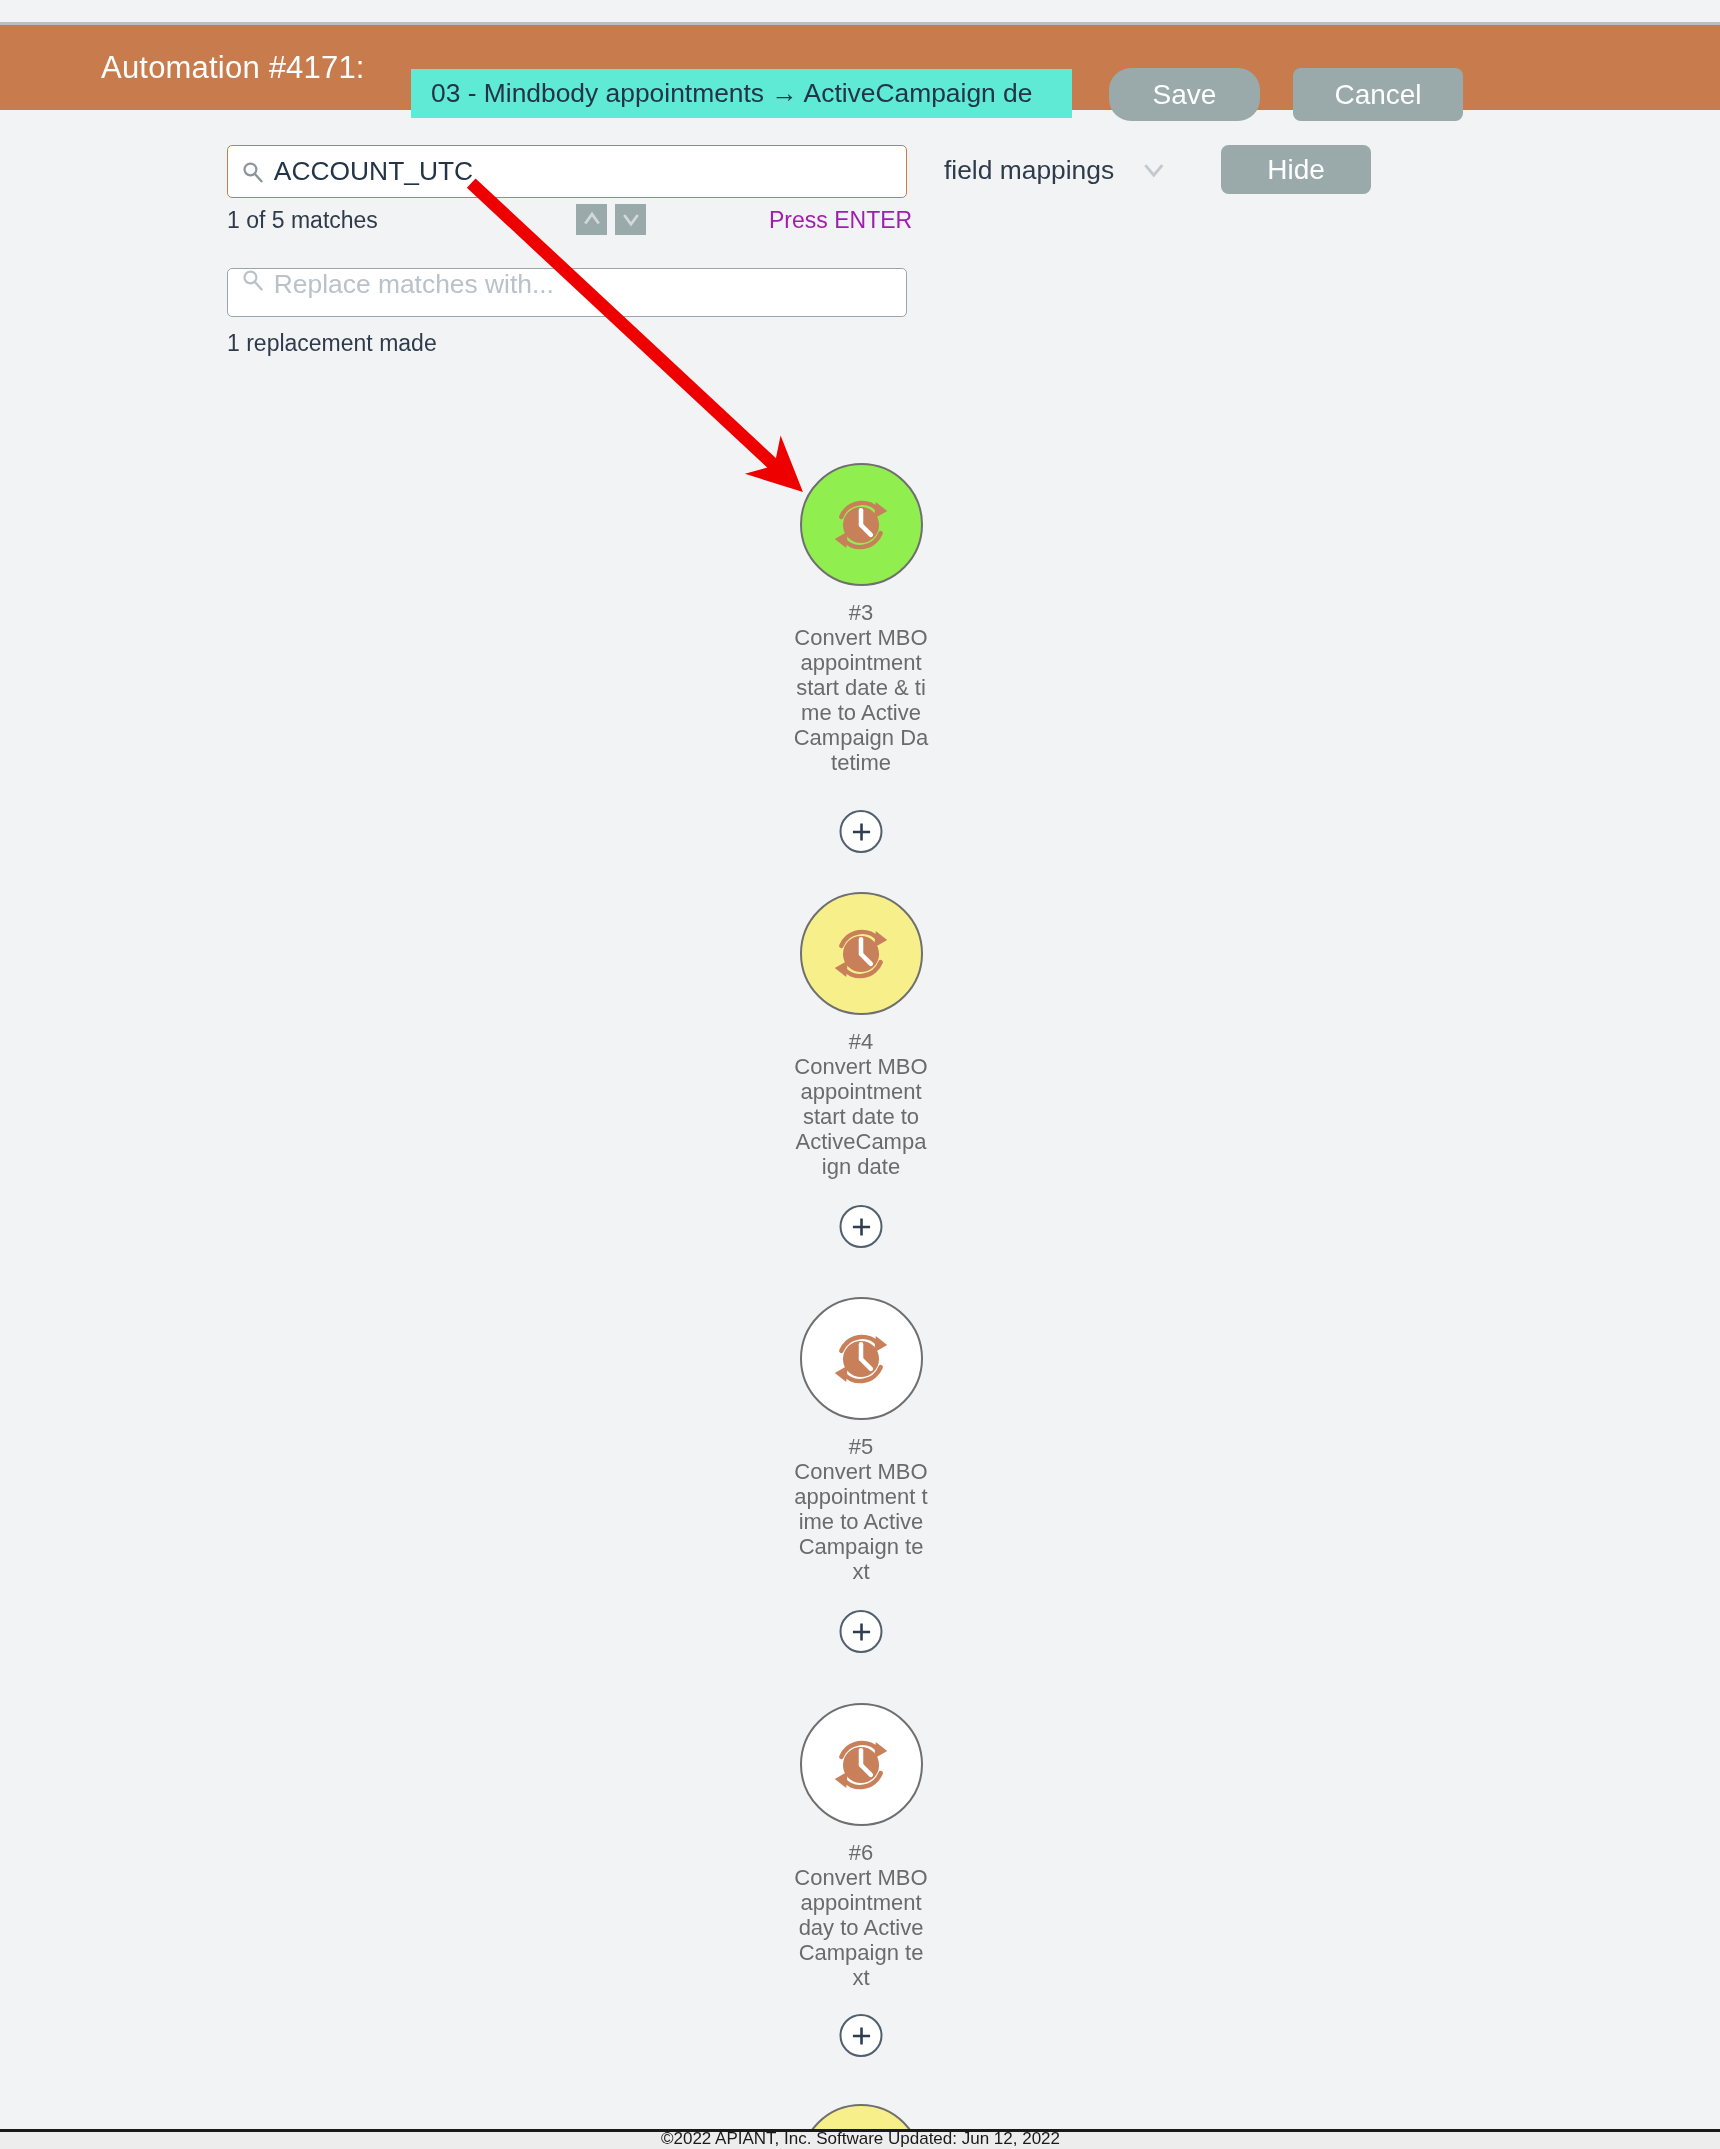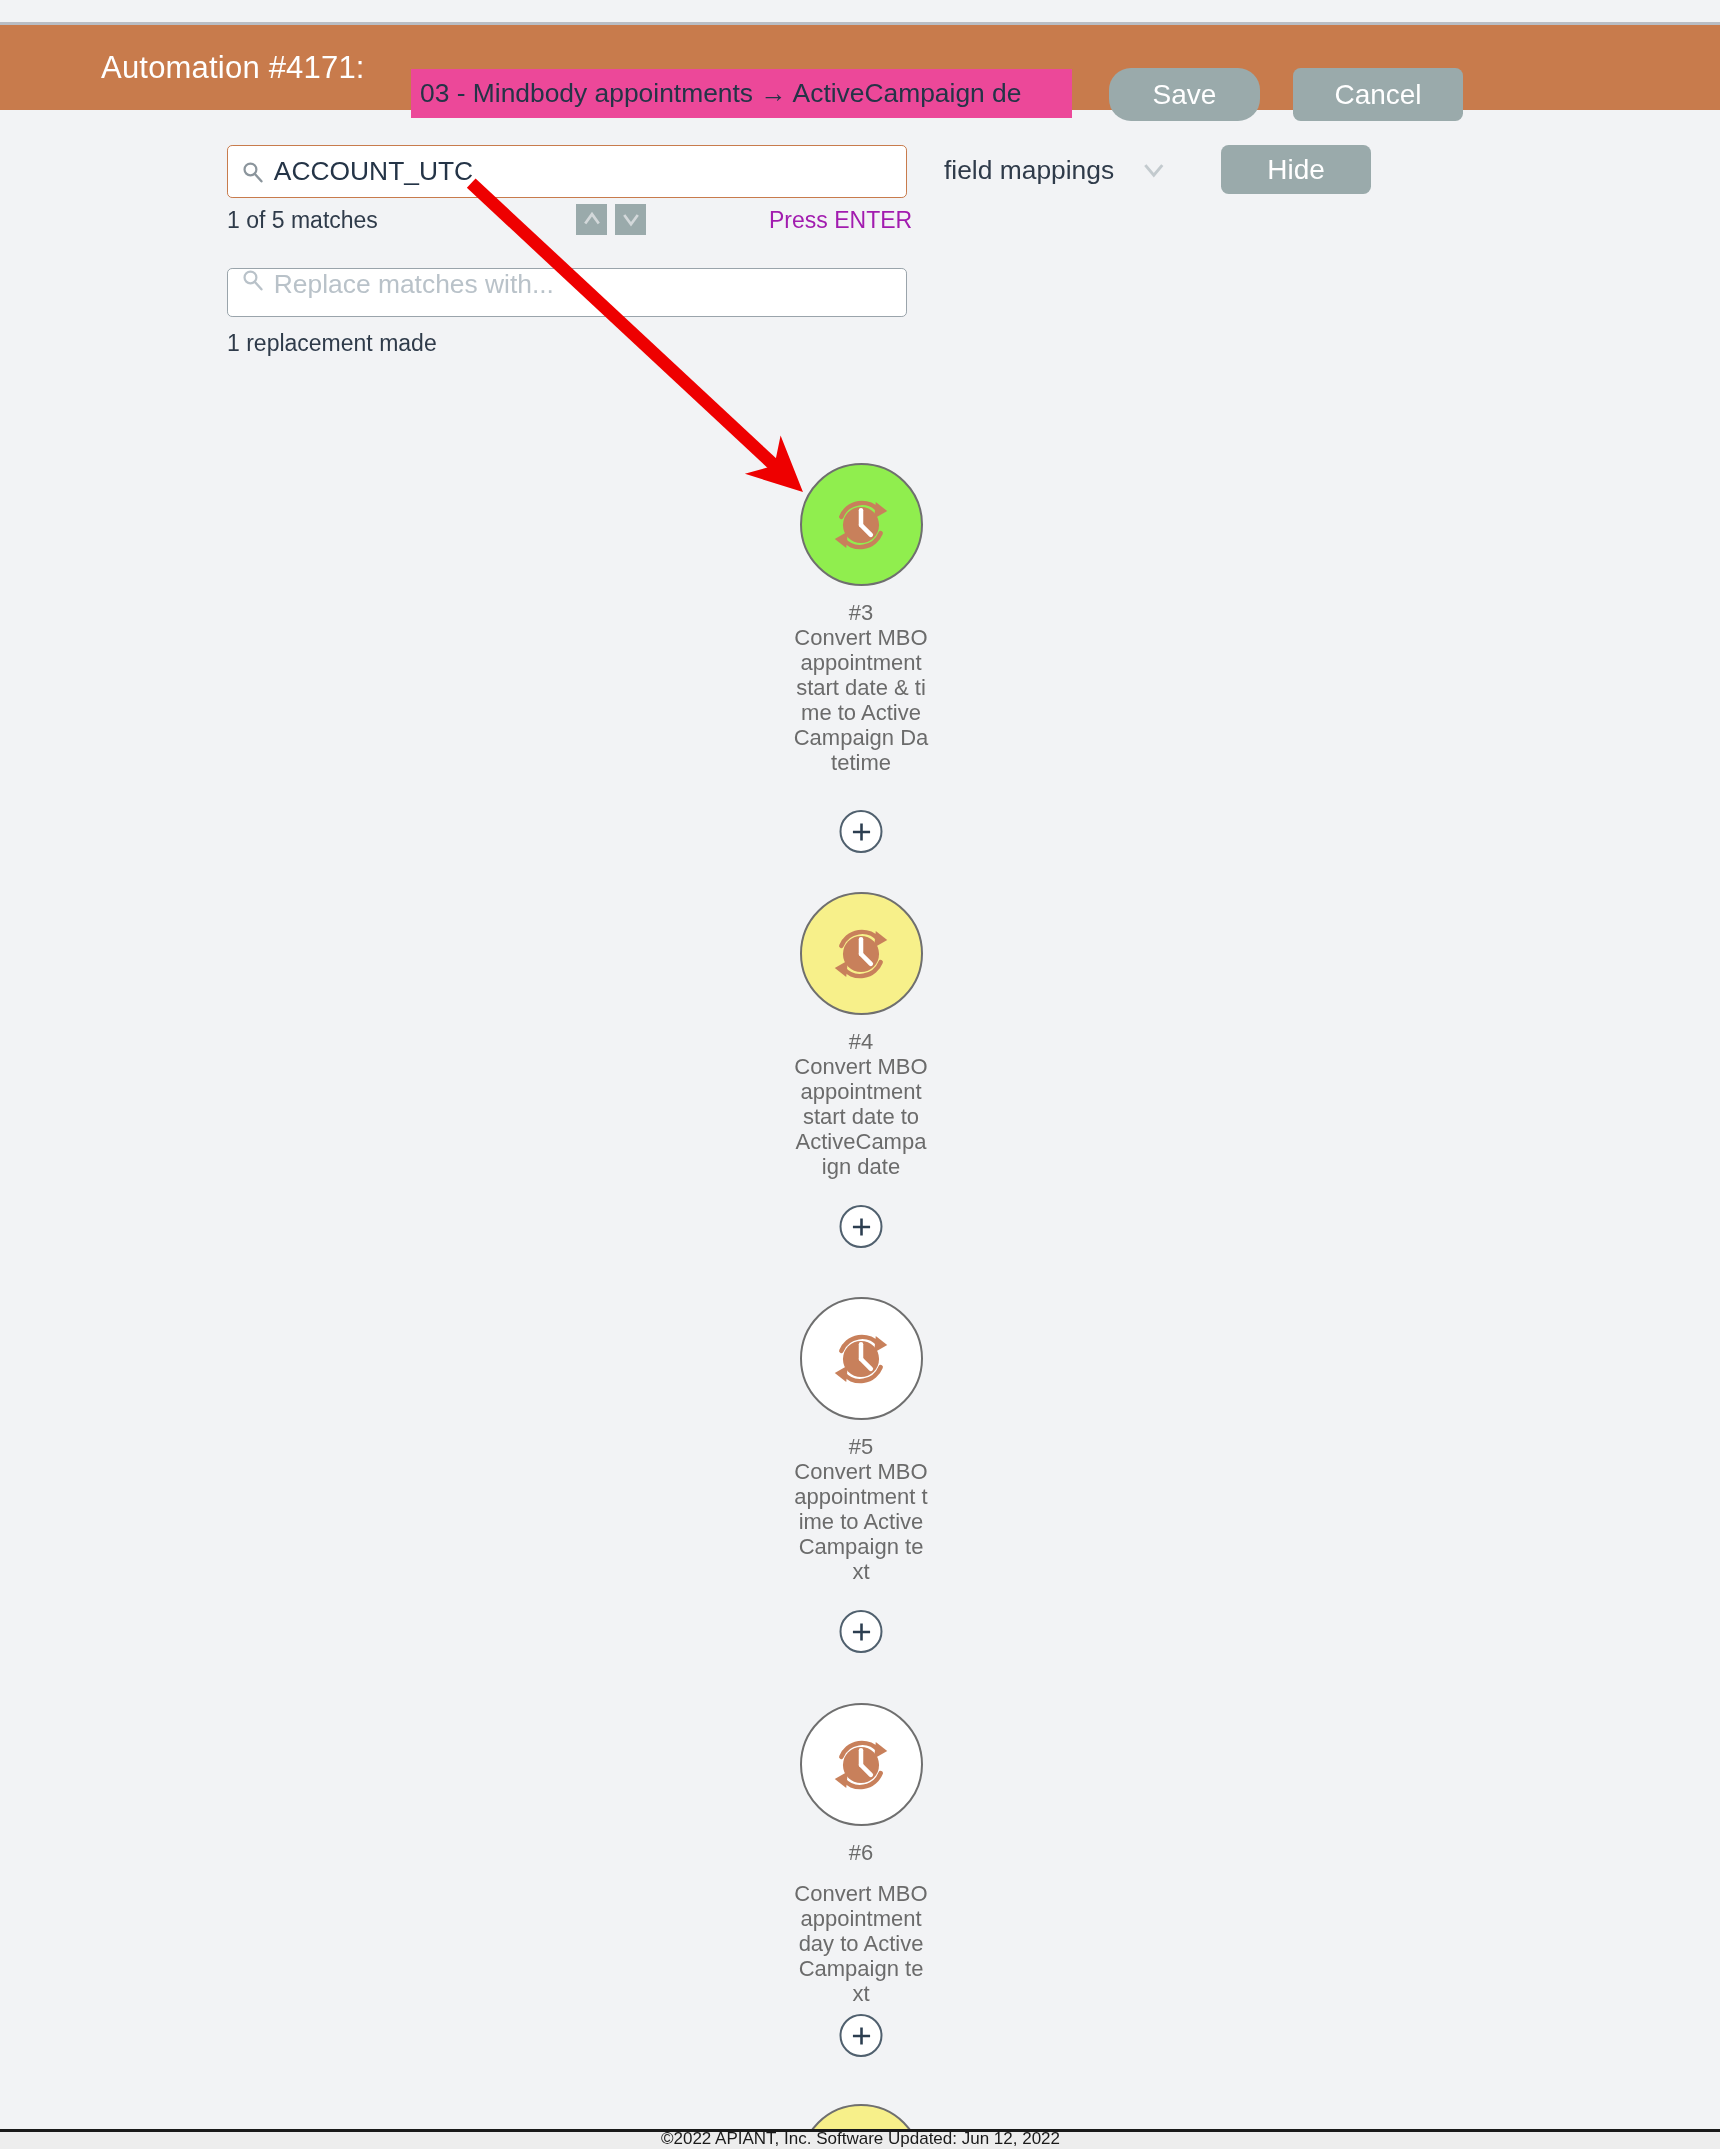--- a/index.html
+++ b/index.html
@@ -42,24 +42,24 @@
     transform: translateY(-50%);
     color: #ffffff;
     font-size: 31px;
     font-family: "Liberation Sans", sans-serif;
     letter-spacing: 0.2px;
     white-space: nowrap;
   }
   .title-input {
     position: absolute; left: 411px; top: 44px;
     width: 661px; height: 49px;
-    background: #ec4899;
+    background: #5eead4;
     border: none;
     outline: none;
-    padding: 0 9px;
+    padding: 0 20px;
     font-size: 26.4px;
     color: #243447;
     font-family: "Liberation Sans", sans-serif;
     overflow: hidden;
     white-space: nowrap;
     text-overflow: clip;
     line-height: 49px;
   }
   .hdr-btn {
     position: absolute; top: 43px;
@@ -379,21 +379,21 @@
     <circle cx="50" cy="50" r="22" fill="#c8805b"></circle>
     <path d="M50 50 L50 32" stroke="#ffffff" stroke-width="5.5" stroke-linecap="round" fill="none"></path>
     <path d="M50 50 L62 62" stroke="#ffffff" stroke-width="5.5" stroke-linecap="round" fill="none"></path>
     <path d="M26 40 A27 27 0 0 1 72 33" fill="none" stroke="#c8805b" stroke-width="5.5" stroke-linecap="round"></path>
     <path d="M68 22 L82 33 L66 42 Z" fill="#c8805b"></path>
     <path d="M74 60 A27 27 0 0 1 28 67" fill="none" stroke="#c8805b" stroke-width="5.5" stroke-linecap="round"></path>
     <path d="M32 78 L18 67 L34 58 Z" fill="#c8805b"></path>
   </svg>
         </div>
         <div class="node-num">#6</div>
-        <div class="node-label" style="margin-top: 16px;">Convert MBO appointment day to ActiveCampaign text</div>
+        <div class="node-label" style="margin-top: 0px;">Convert MBO appointment day to ActiveCampaign text</div>
       </div>
       <div class="plus-node" style="top: 444px;">
         <svg width="24" height="24" viewBox="0 0 28 28">
     <line x1="14" y1="4" x2="14" y2="24" stroke="#2c3e50" stroke-width="3"></line>
     <line x1="4" y1="14" x2="24" y2="14" stroke="#2c3e50" stroke-width="3"></line>
   </svg>
       </div>
       <div class="plus-node" style="top: 839px;">
         <svg width="24" height="24" viewBox="0 0 28 28">
     <line x1="14" y1="4" x2="14" y2="24" stroke="#2c3e50" stroke-width="3"></line>

